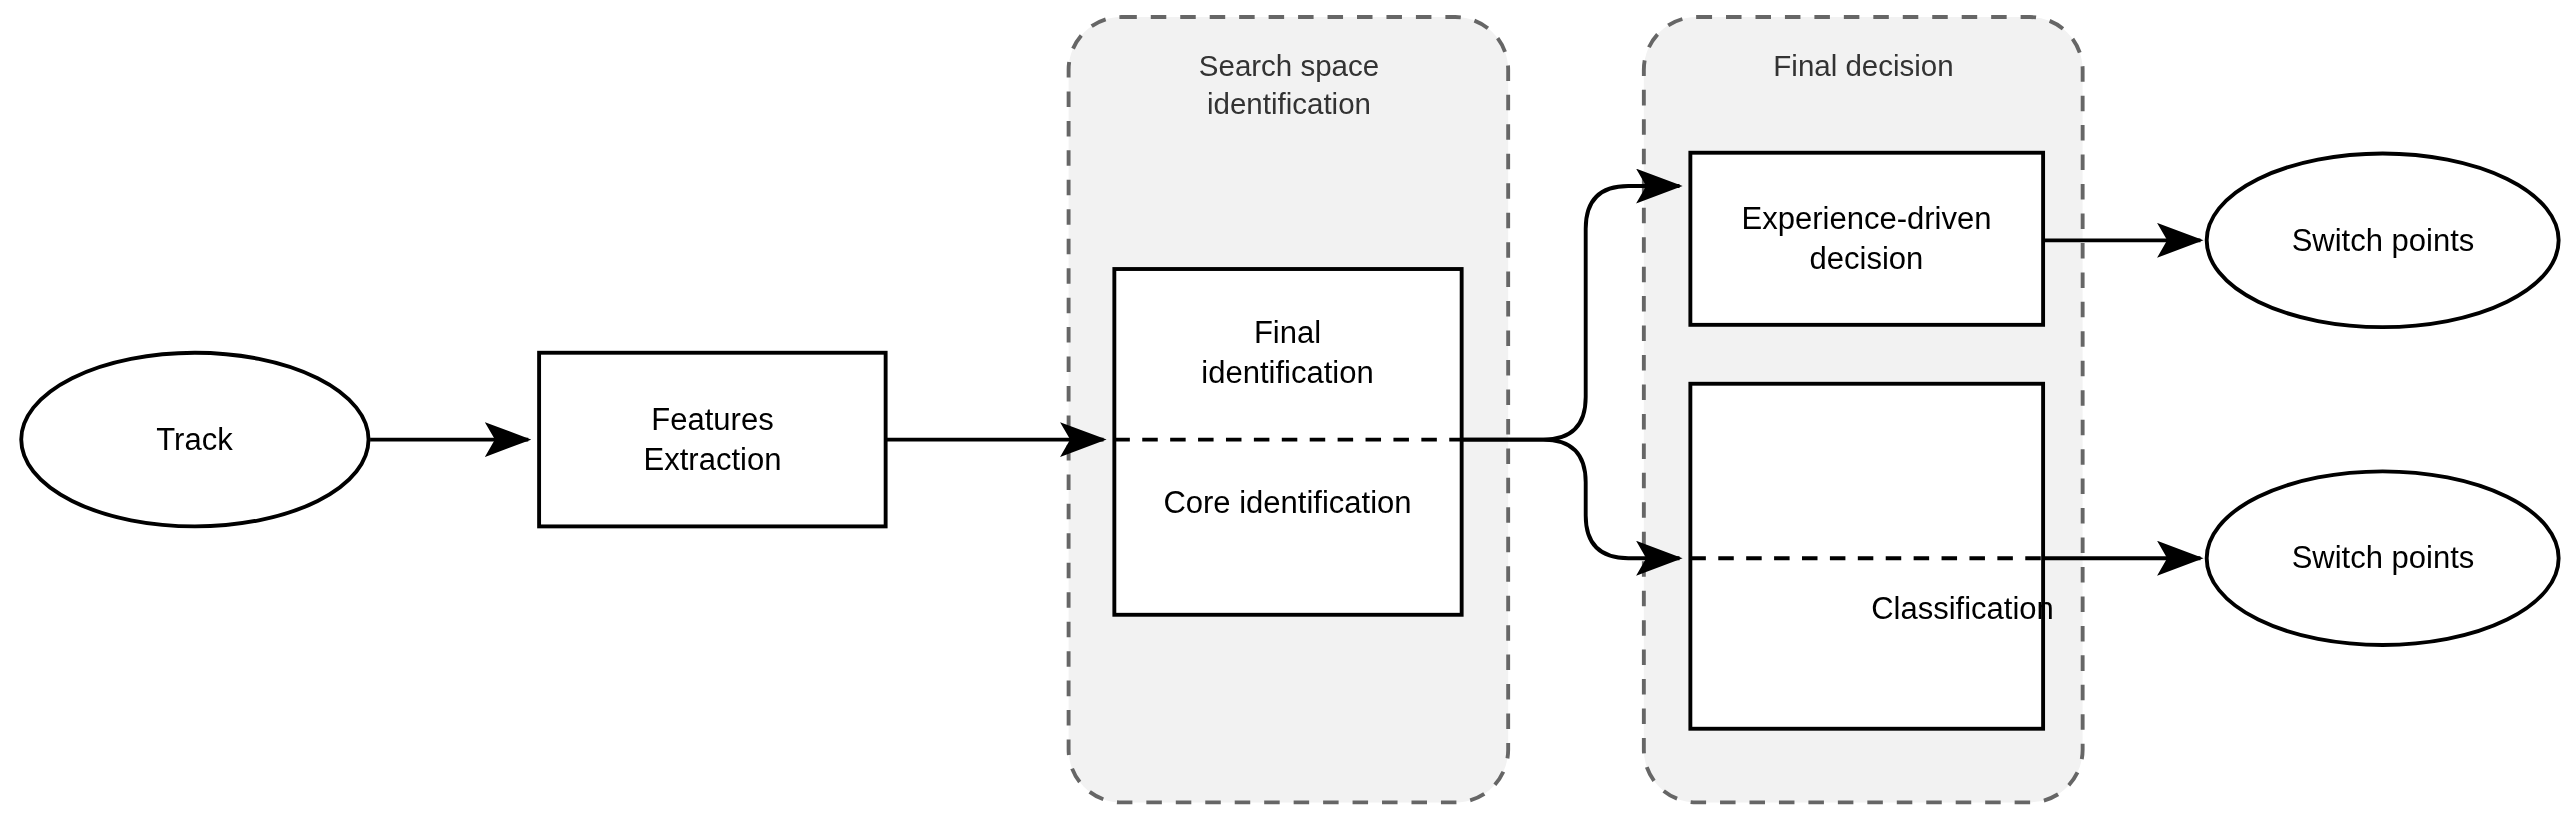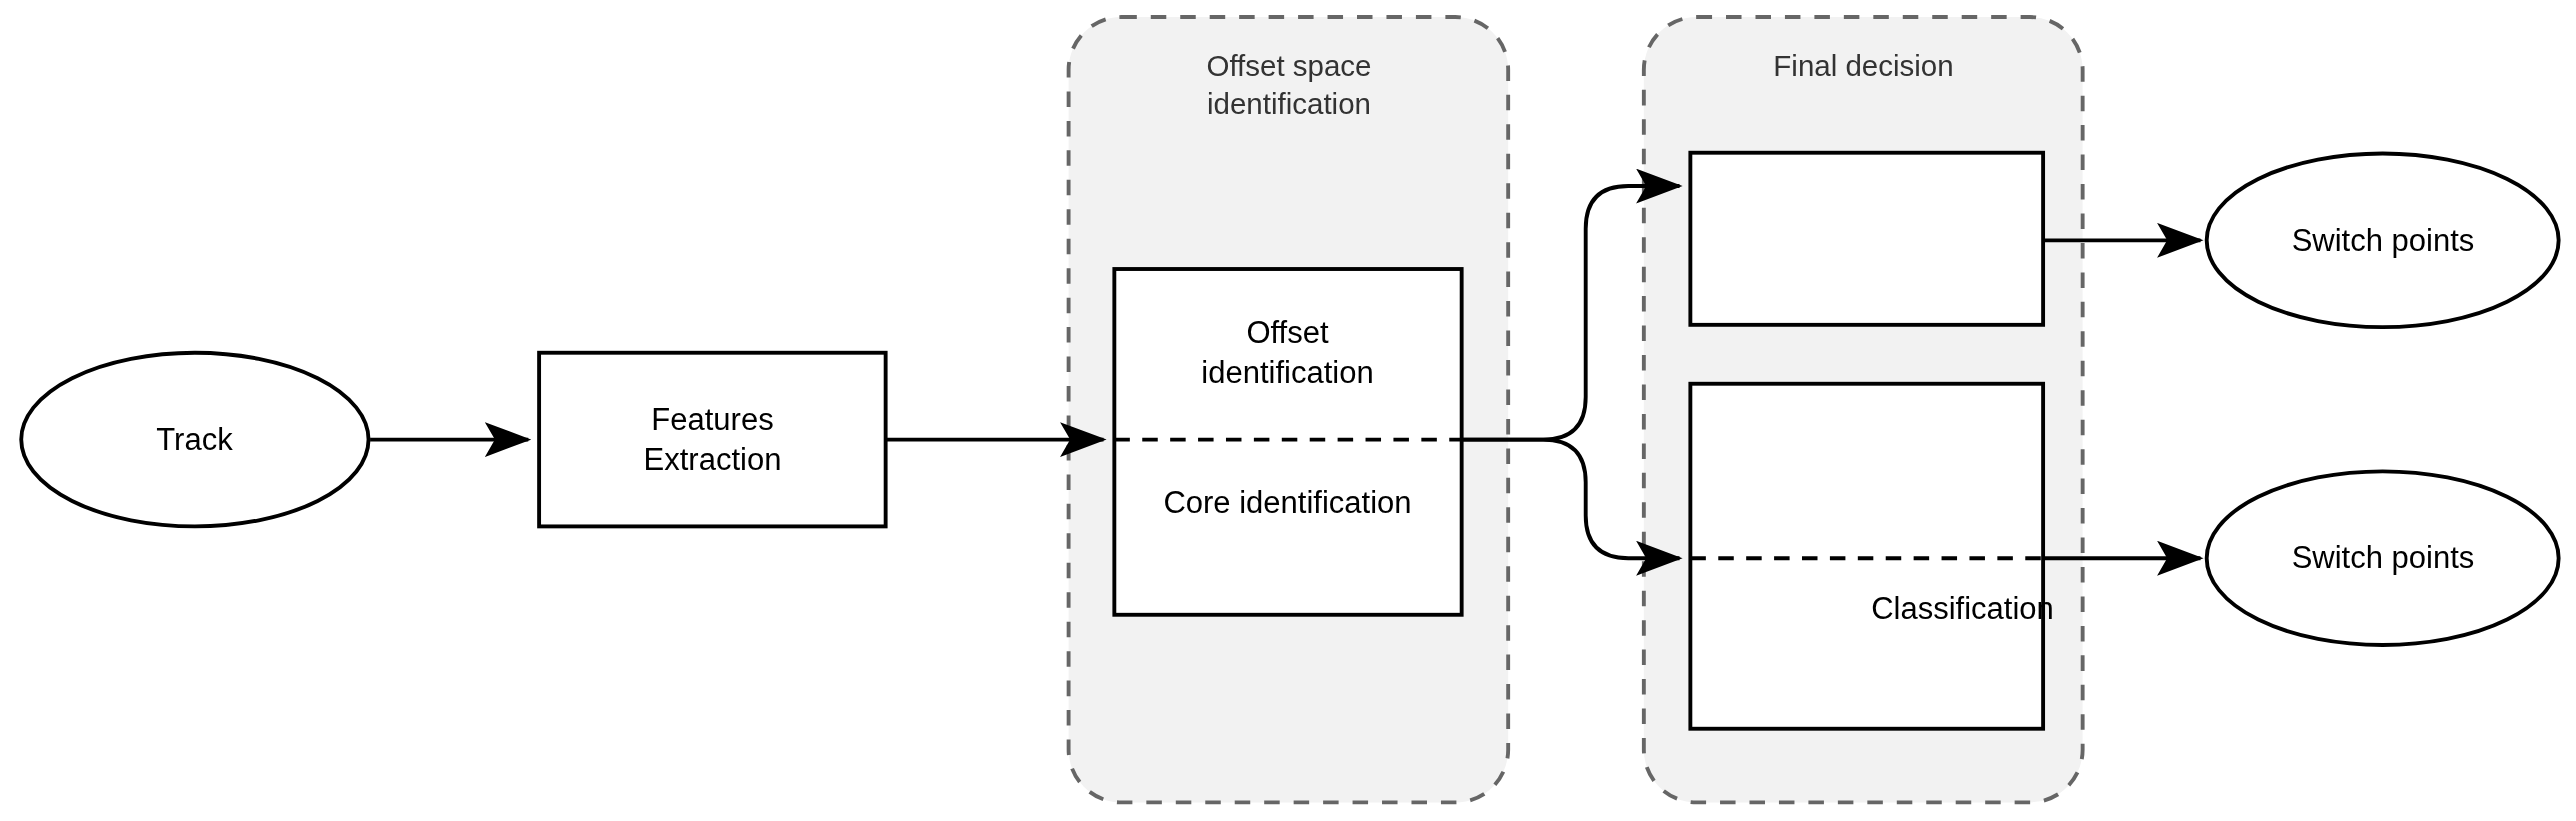--- a/index.html
+++ b/index.html
@@ -90,35 +90,37 @@
     <rect x="2180" y="197" width="455" height="222" fill="#ffffff" stroke="#000000" stroke-width="5"></rect>
 
     <rect x="2180" y="495" width="455" height="445" fill="#ffffff" stroke="#000000" stroke-width="5"></rect>
     <line x1="2180" y1="720" x2="2635" y2="720" stroke="#000000" stroke-width="5" stroke-dasharray="20 16"></line>
 
     <ellipse cx="3073" cy="310" rx="227" ry="112" fill="#ffffff" stroke="#000000" stroke-width="5"></ellipse>
 
     <ellipse cx="3073" cy="720" rx="227" ry="112" fill="#ffffff" stroke="#000000" stroke-width="5"></ellipse>
   </svg>
 
-  <div class="group-title" style="left:1069px; top:47px; width:440px; height:85px;">Offset space
+  <div class="group-title" style="left:1069px; top:47px; width:440px; height:85px;">Search space
 identification</div>
 
   <div class="group-title" style="left:1644px; top:47px; width:439px; height:47px;text-align:center;">Final decision</div>
 
   <div class="node-label" style="left:21px; top:353px; width:347px; height:174px;">Track</div>
 
   <div class="node-label" style="left:539px; top:353px; width:347px; height:174px;">Features
 Extraction</div>
 
-  <div class="node-label" style="left:1114px; top:283px; width:347px; height:140px;">Offset
+  <div class="node-label" style="left:1114px; top:283px; width:347px; height:140px;">Final
 identification</div>
 
   <div class="node-label" style="left:1114px; top:468px; width:347px; height:70px;">Core identification</div>
 
+  <div class="node-label" style="left:1690px; top:153px; width:353px; height:172px;">Experience-driven
+decision</div>
 
 
   <div class="node-label" style="left:1786px; top:574px; width:353px; height:70px;">Classification</div>
 
   <div class="node-label" style="left:2207px; top:154px; width:352px; height:174px;">Switch points</div>
 
   <div class="node-label" style="left:2207px; top:471px; width:352px; height:174px;">Switch points</div>
 
   <div class="hit" style="left:21px;   top:353px; width:347px; height:174px;"></div>
   <div class="hit" style="left:539px;  top:353px; width:347px; height:174px;"></div>

